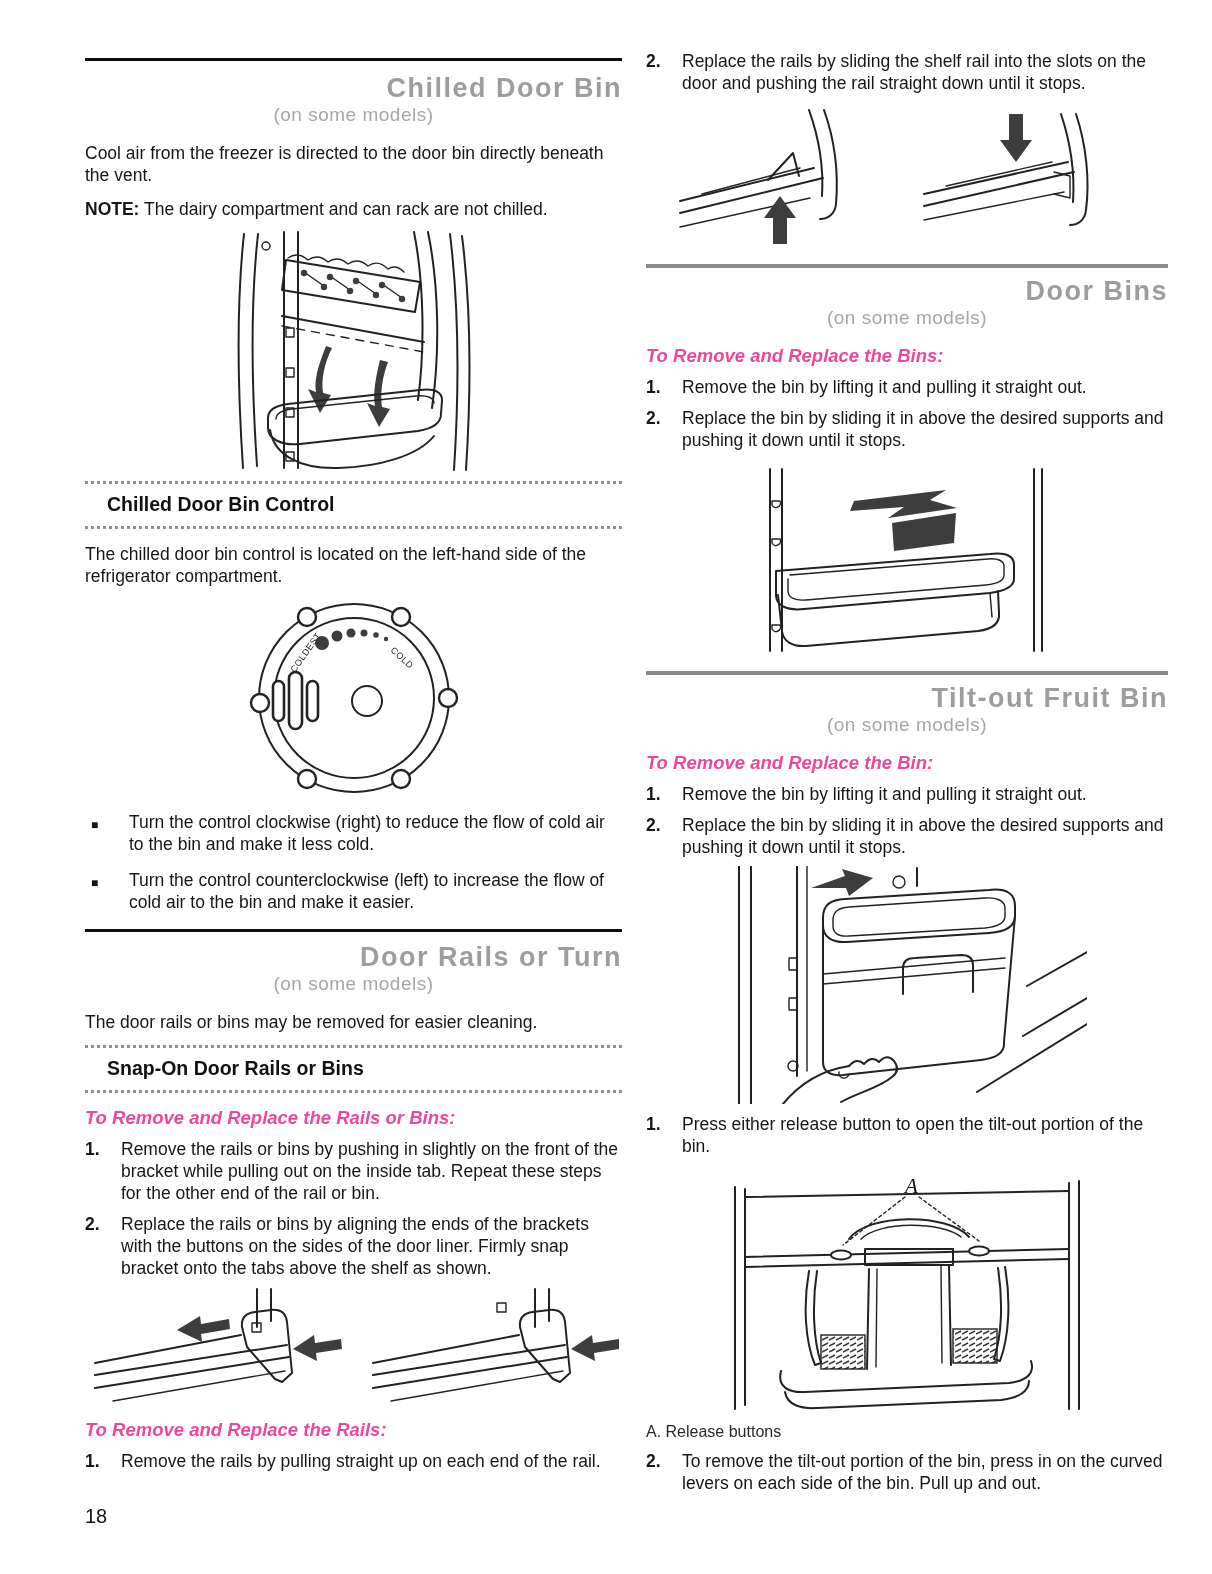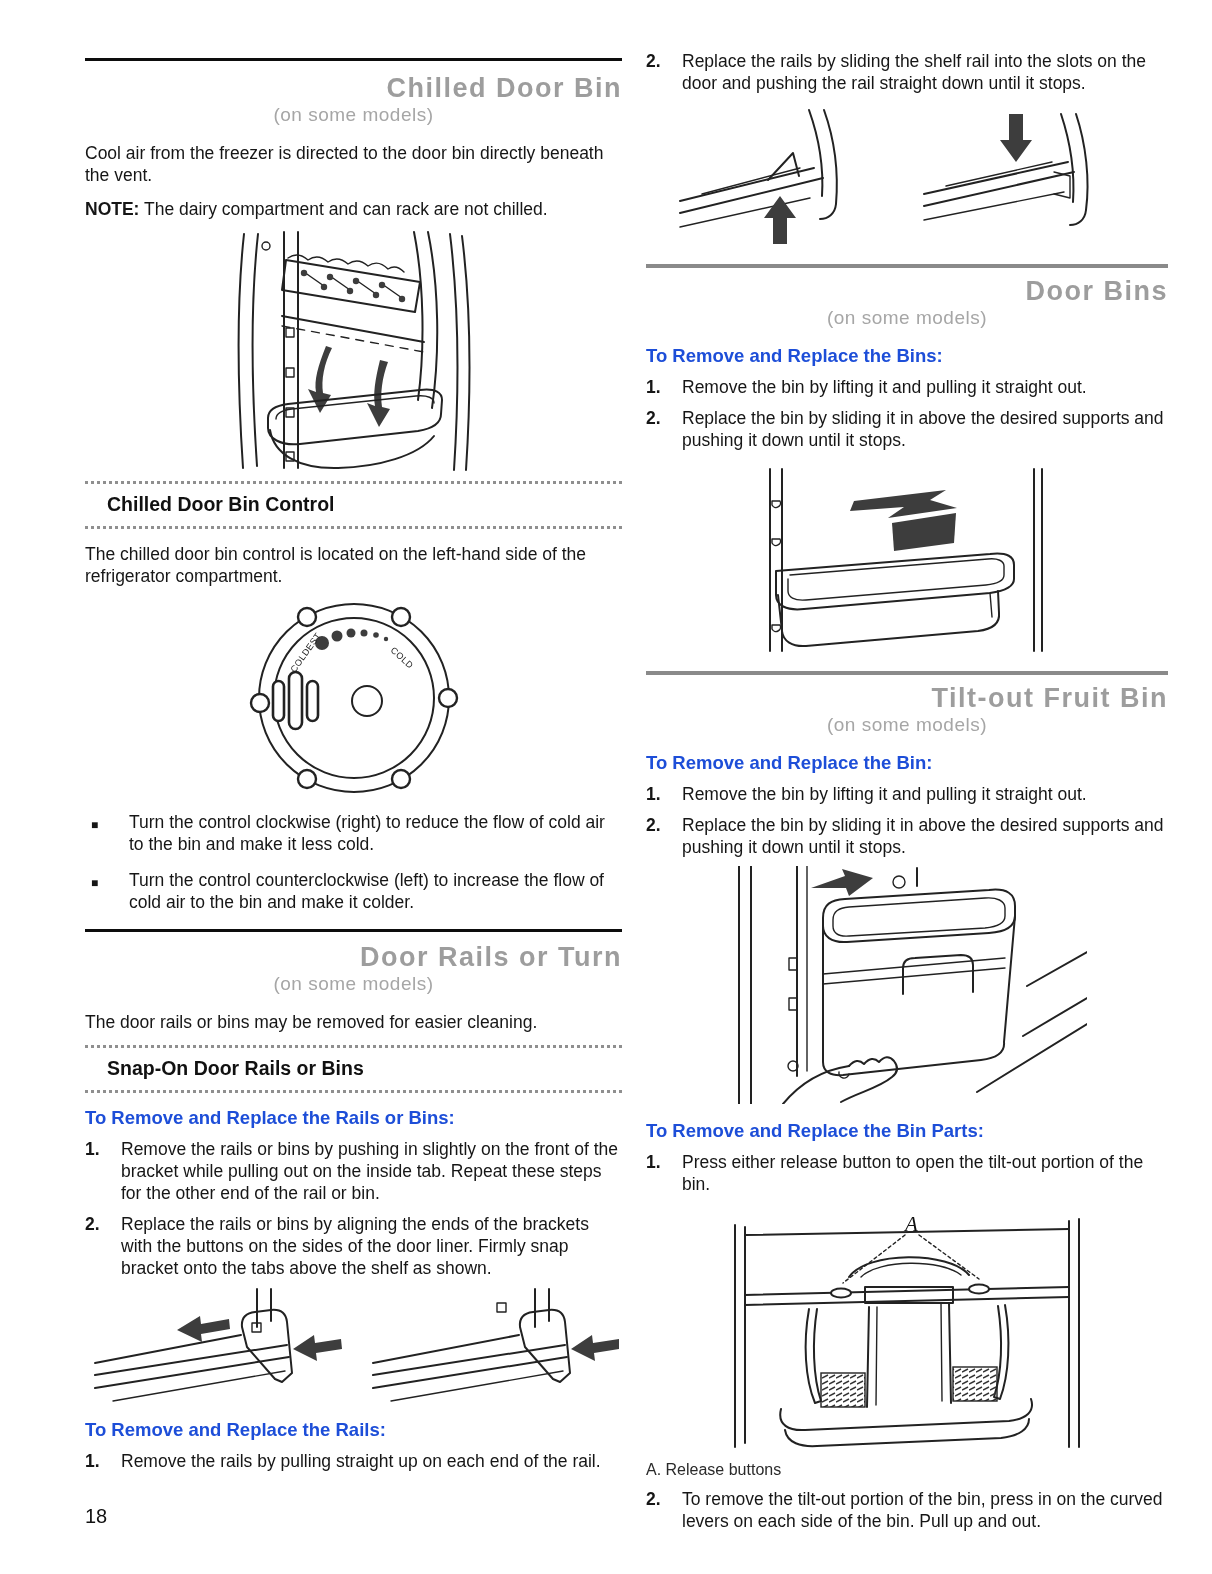--- a/index.html
+++ b/index.html
@@ -19,21 +19,21 @@
   .h-display { font-size:27px; font-weight:bold; color:#9d9d9d; text-align:right; letter-spacing:1.5px; margin-top:12px; }
   .h-sub     { font-size:19px; color:#a6a6a6; text-align:center; letter-spacing:0.5px; }
 
   .body-text { font-size:17.5px; line-height:22px; }.mt8{margin-top:8px}.mt10{margin-top:16px}
   .mt12{margin-top:12px}.mt14{margin-top:14px}.mt16{margin-top:16px}.mt18{margin-top:18px}
 
   .sect-head {
     border-top:3px dotted #8f8f8f; border-bottom:3px dotted #8f8f8f;
     padding:9px 0 10px 22px; font-size:19.5px; font-weight:bold; color:#111;
   }
-  .proc-title { font-size:18.5px; font-weight:bold; color:#1d4ed8; }
+  .proc-title { font-size:18.5px; font-weight:bold; color:#ec4899;font-style:italic; }
 
   .step { display:flex; align-items:flex-start; margin-top:9px; font-size:17.5px; line-height:22px; }
   .step-num  { flex:0 0 36px; font-weight:bold; }
   .step-text { flex:1; }
 
   .bullet { display:flex; align-items:flex-start; margin-top:14px; font-size:17.5px; line-height:22px; }
   .bullet-marker { flex:0 0 38px; font-size:12px; padding-top:3px; padding-left:6px; }
   .bullet-text { flex:1; }
 
   .fig { display:flex; justify-content:center; }
@@ -146,21 +146,21 @@
         <circle class="ln" cx="124" cy="106" r="15"></circle>
       </svg>
     </div>
 
     <div class="bullet">
       <span class="bullet-marker">■</span>
       <span class="bullet-text">Turn the control clockwise (right) to reduce the flow of cold air to the bin and make it less cold.</span>
     </div>
     <div class="bullet">
       <span class="bullet-marker">■</span>
-      <span class="bullet-text">Turn the control counterclockwise (left) to increase the flow of cold air to the bin and make it colder.</span>
+      <span class="bullet-text">Turn the control counterclockwise (left) to increase the flow of cold air to the bin and make it easier.</span>
     </div>
 
     <div class="rule-black mt16"></div>
 
     <div class="h-display" style="margin-top:10px">Door Rails or Turn</div>
     <div class="h-sub">(on some models)</div>
 
     <div class="body-text mt10">The door rails or bins may be removed for easier cleaning.</div>
 
     <div class="sect-head mt12">Snap-On Door Rails or Bins</div>
@@ -317,21 +317,20 @@
         <path class="ln" d="M300,120 L360,86"></path>
         <path class="ln" d="M296,170 L360,132"></path>
         <path class="ln" d="M250,226 L360,158"></path>
 
         <path class="ln" d="M56,238 C74,216 96,204 122,200"></path>
         <path class="ln" d="M122,200 q8,-9 15,-2 q8,-9 15,-2 q8,-9 15,-1 q7,9 -2,16 C152,222 132,226 114,236"></path>
         <path class="ln-thin" d="M112,206 a5,5 0 1 0 10,2"></path>
       </svg>
     </div>
 
-    <div class="proc-title mt16">To Remove and Replace the Bin Parts:</div>
 
     <div class="step">
       <span class="step-num">1.</span>
       <span class="step-text">Press either release button to open the tilt-out portion of the bin.</span>
     </div>
 
     <div class="fig mt10">
       <svg width="380" height="242" viewBox="0 0 380 242">
         <defs>
           <pattern id="hatch" width="7" height="6" patternUnits="userSpaceOnUse">

